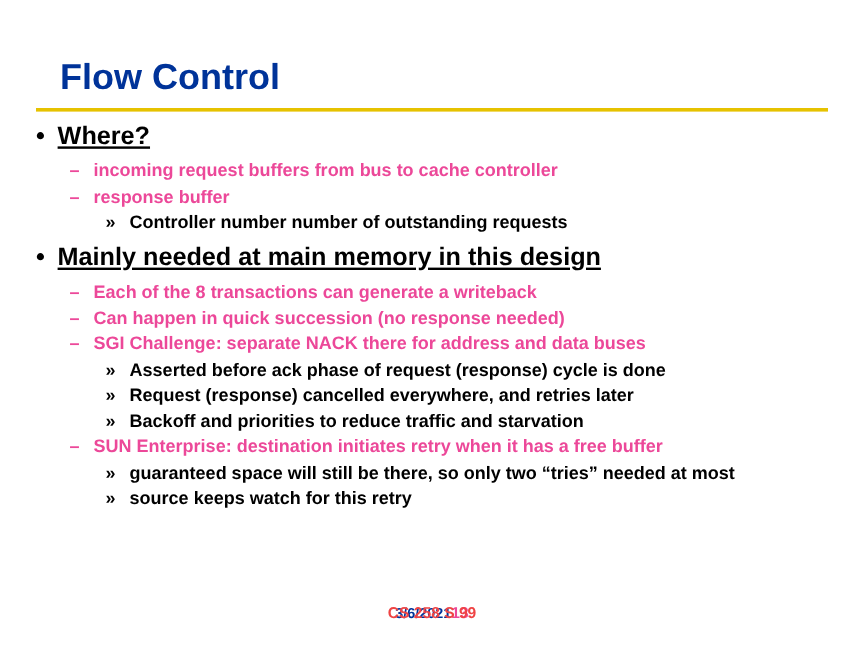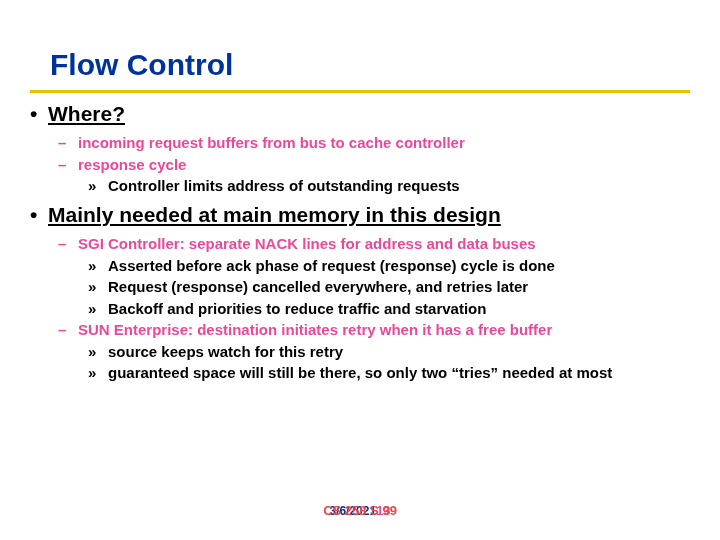--- a/index.html
+++ b/index.html
@@ -23,31 +23,33 @@
 <body>
 
 <div class="slide">
 
   <div class="title">Flow Control</div>
   <div class="rule"></div>
 
   <ul>
     <li class="lvl1">Where?</li>
     <li class="lvl2">incoming request buffers from bus to cache controller</li>
-    <li class="lvl2">response cycle</li>
-    <li class="lvl3">Controller limits address of outstanding requests</li>
+    <li class="lvl2">response buffer</li>
+    <li class="lvl3">Controller number number of outstanding requests</li>
 
     <li class="lvl1" style="margin-top:6px;">Mainly needed at main memory in this design</li>
-    <li class="lvl2">SGI Controller: separate NACK lines for address and data buses</li>
+    <li class="lvl2">Each of the 8 transactions can generate a writeback</li>
+    <li class="lvl2">Can happen in quick succession (no response needed)</li>
+    <li class="lvl2">SGI Challenge: separate NACK there for address and data buses</li>
     <li class="lvl3">Asserted before ack phase of request (response) cycle is done</li>
     <li class="lvl3">Request (response) cancelled everywhere, and retries later</li>
     <li class="lvl3">Backoff and priorities to reduce traffic and starvation</li>
     <li class="lvl2">SUN Enterprise: destination initiates retry when it has a free buffer</li>
+    <li class="lvl3">guaranteed space will still be there, so only two “tries” needed at most</li>
     <li class="lvl3">source keeps watch for this retry</li>
-    <li class="lvl3">guaranteed space will still be there, so only two “tries” needed at most</li>
   </ul>
 
   <div class="footer">
     <span class="date">3/6/2021</span>
     <span class="center">CS 258 S 99</span>
     <span class="num">13</span>
   </div>
 
 </div>
 

